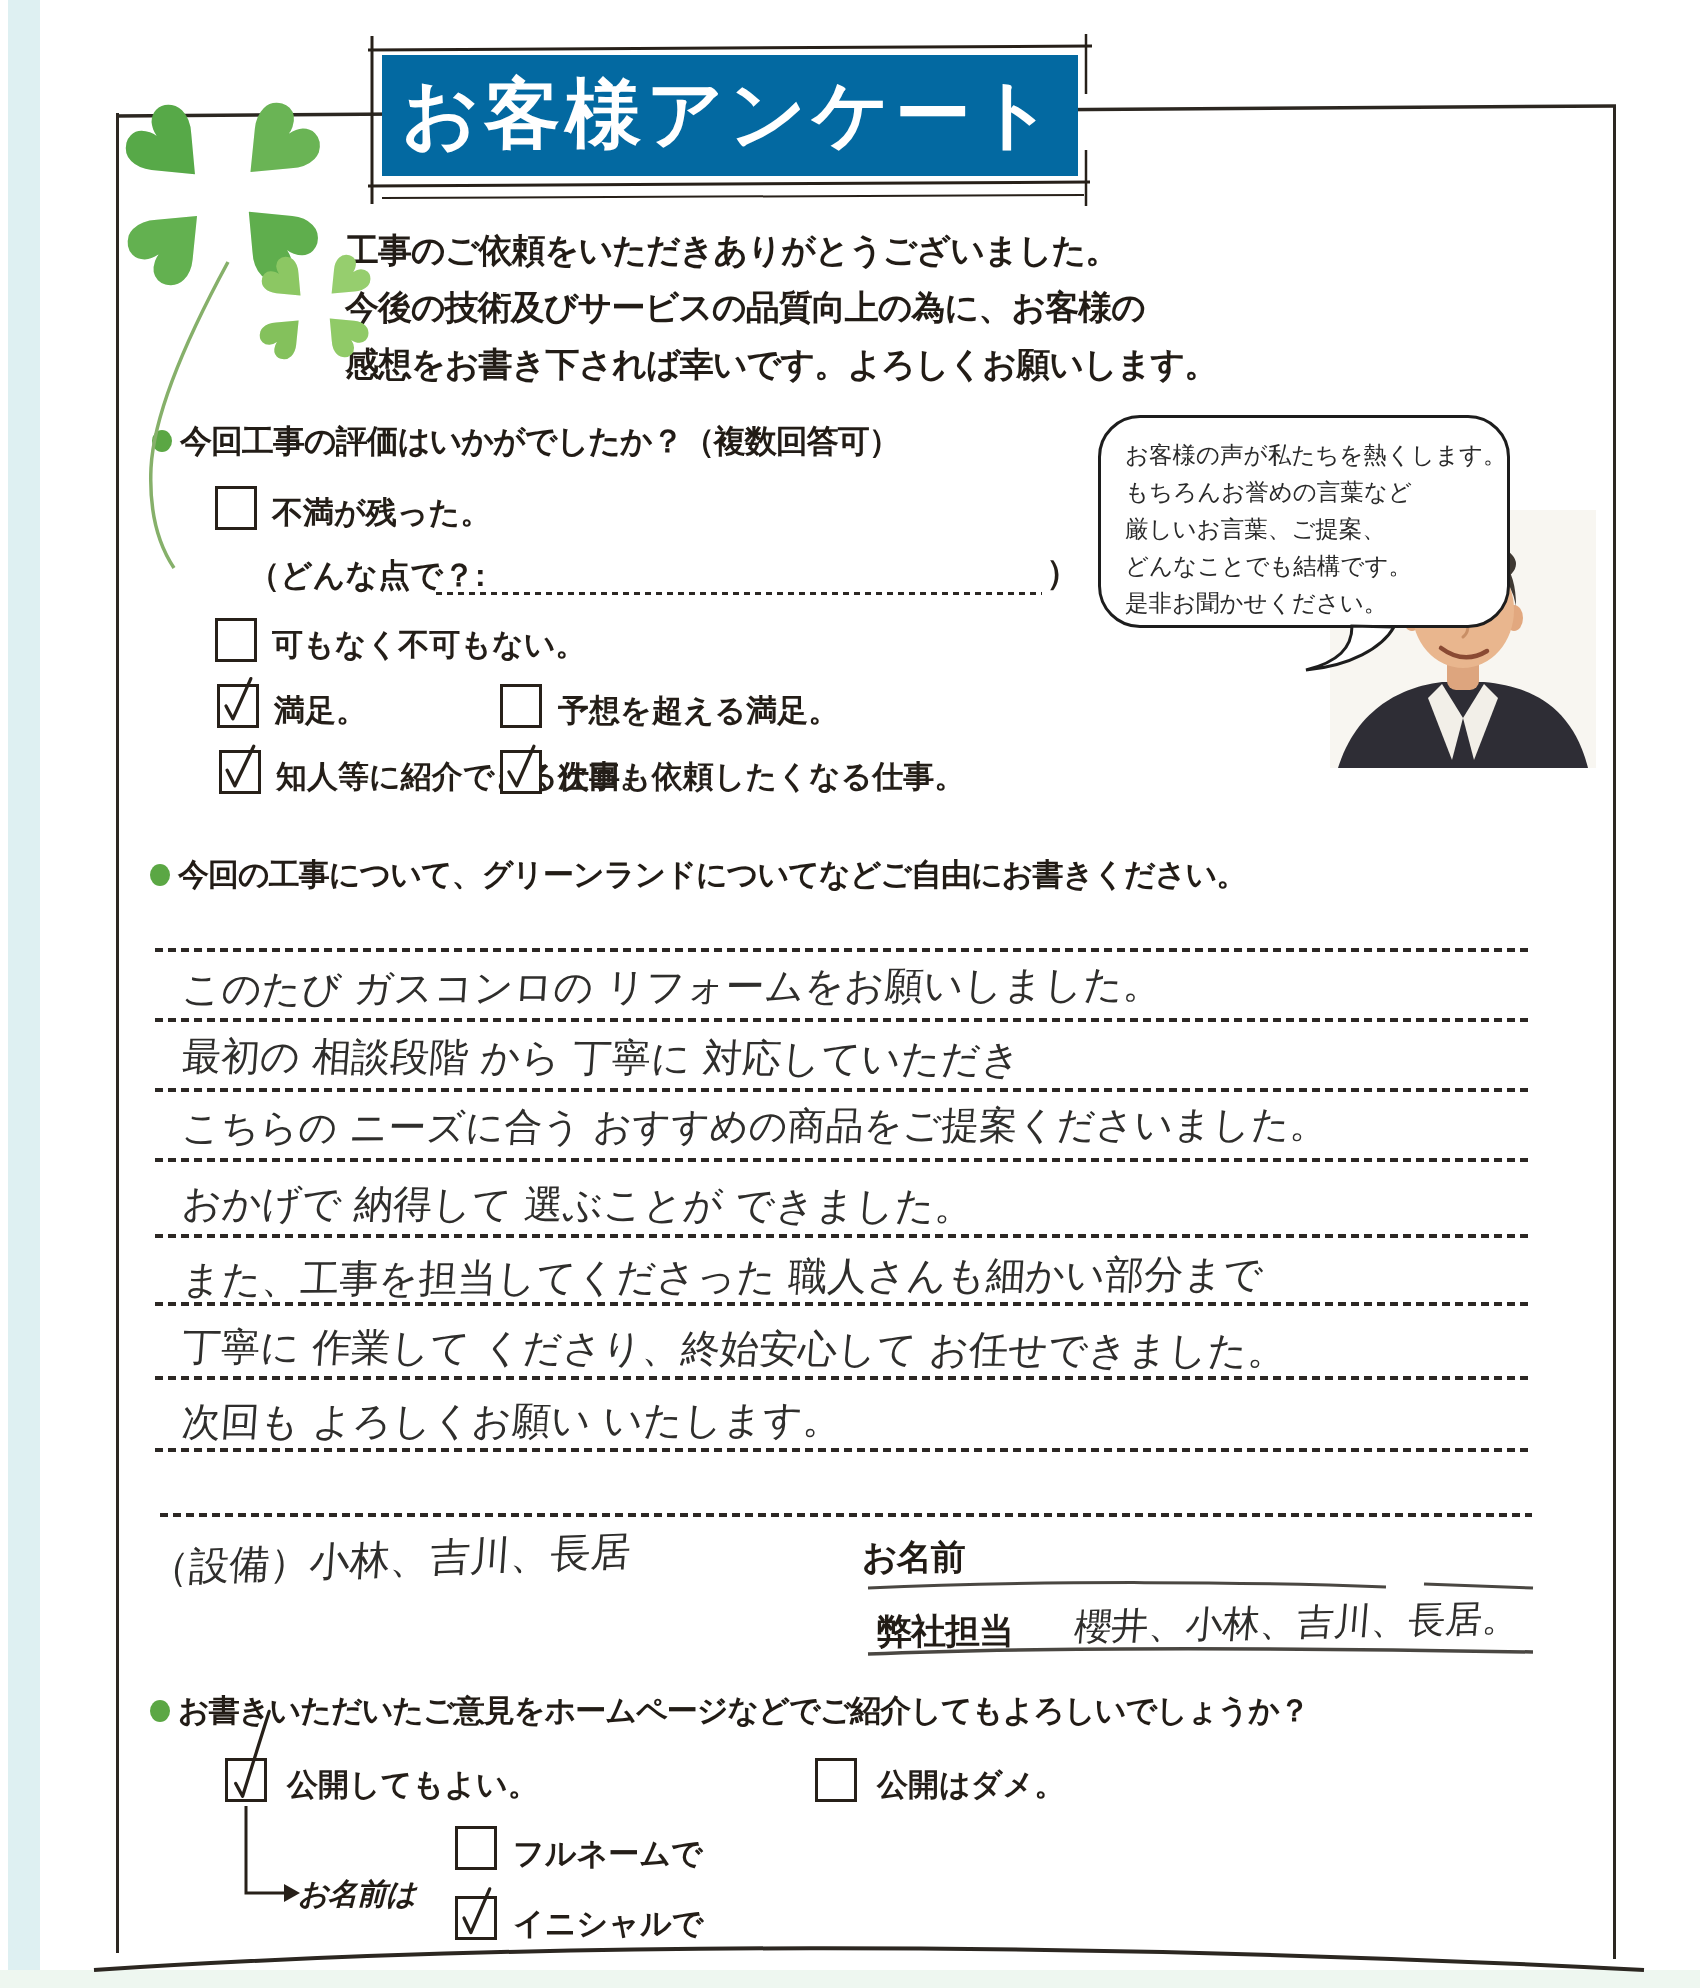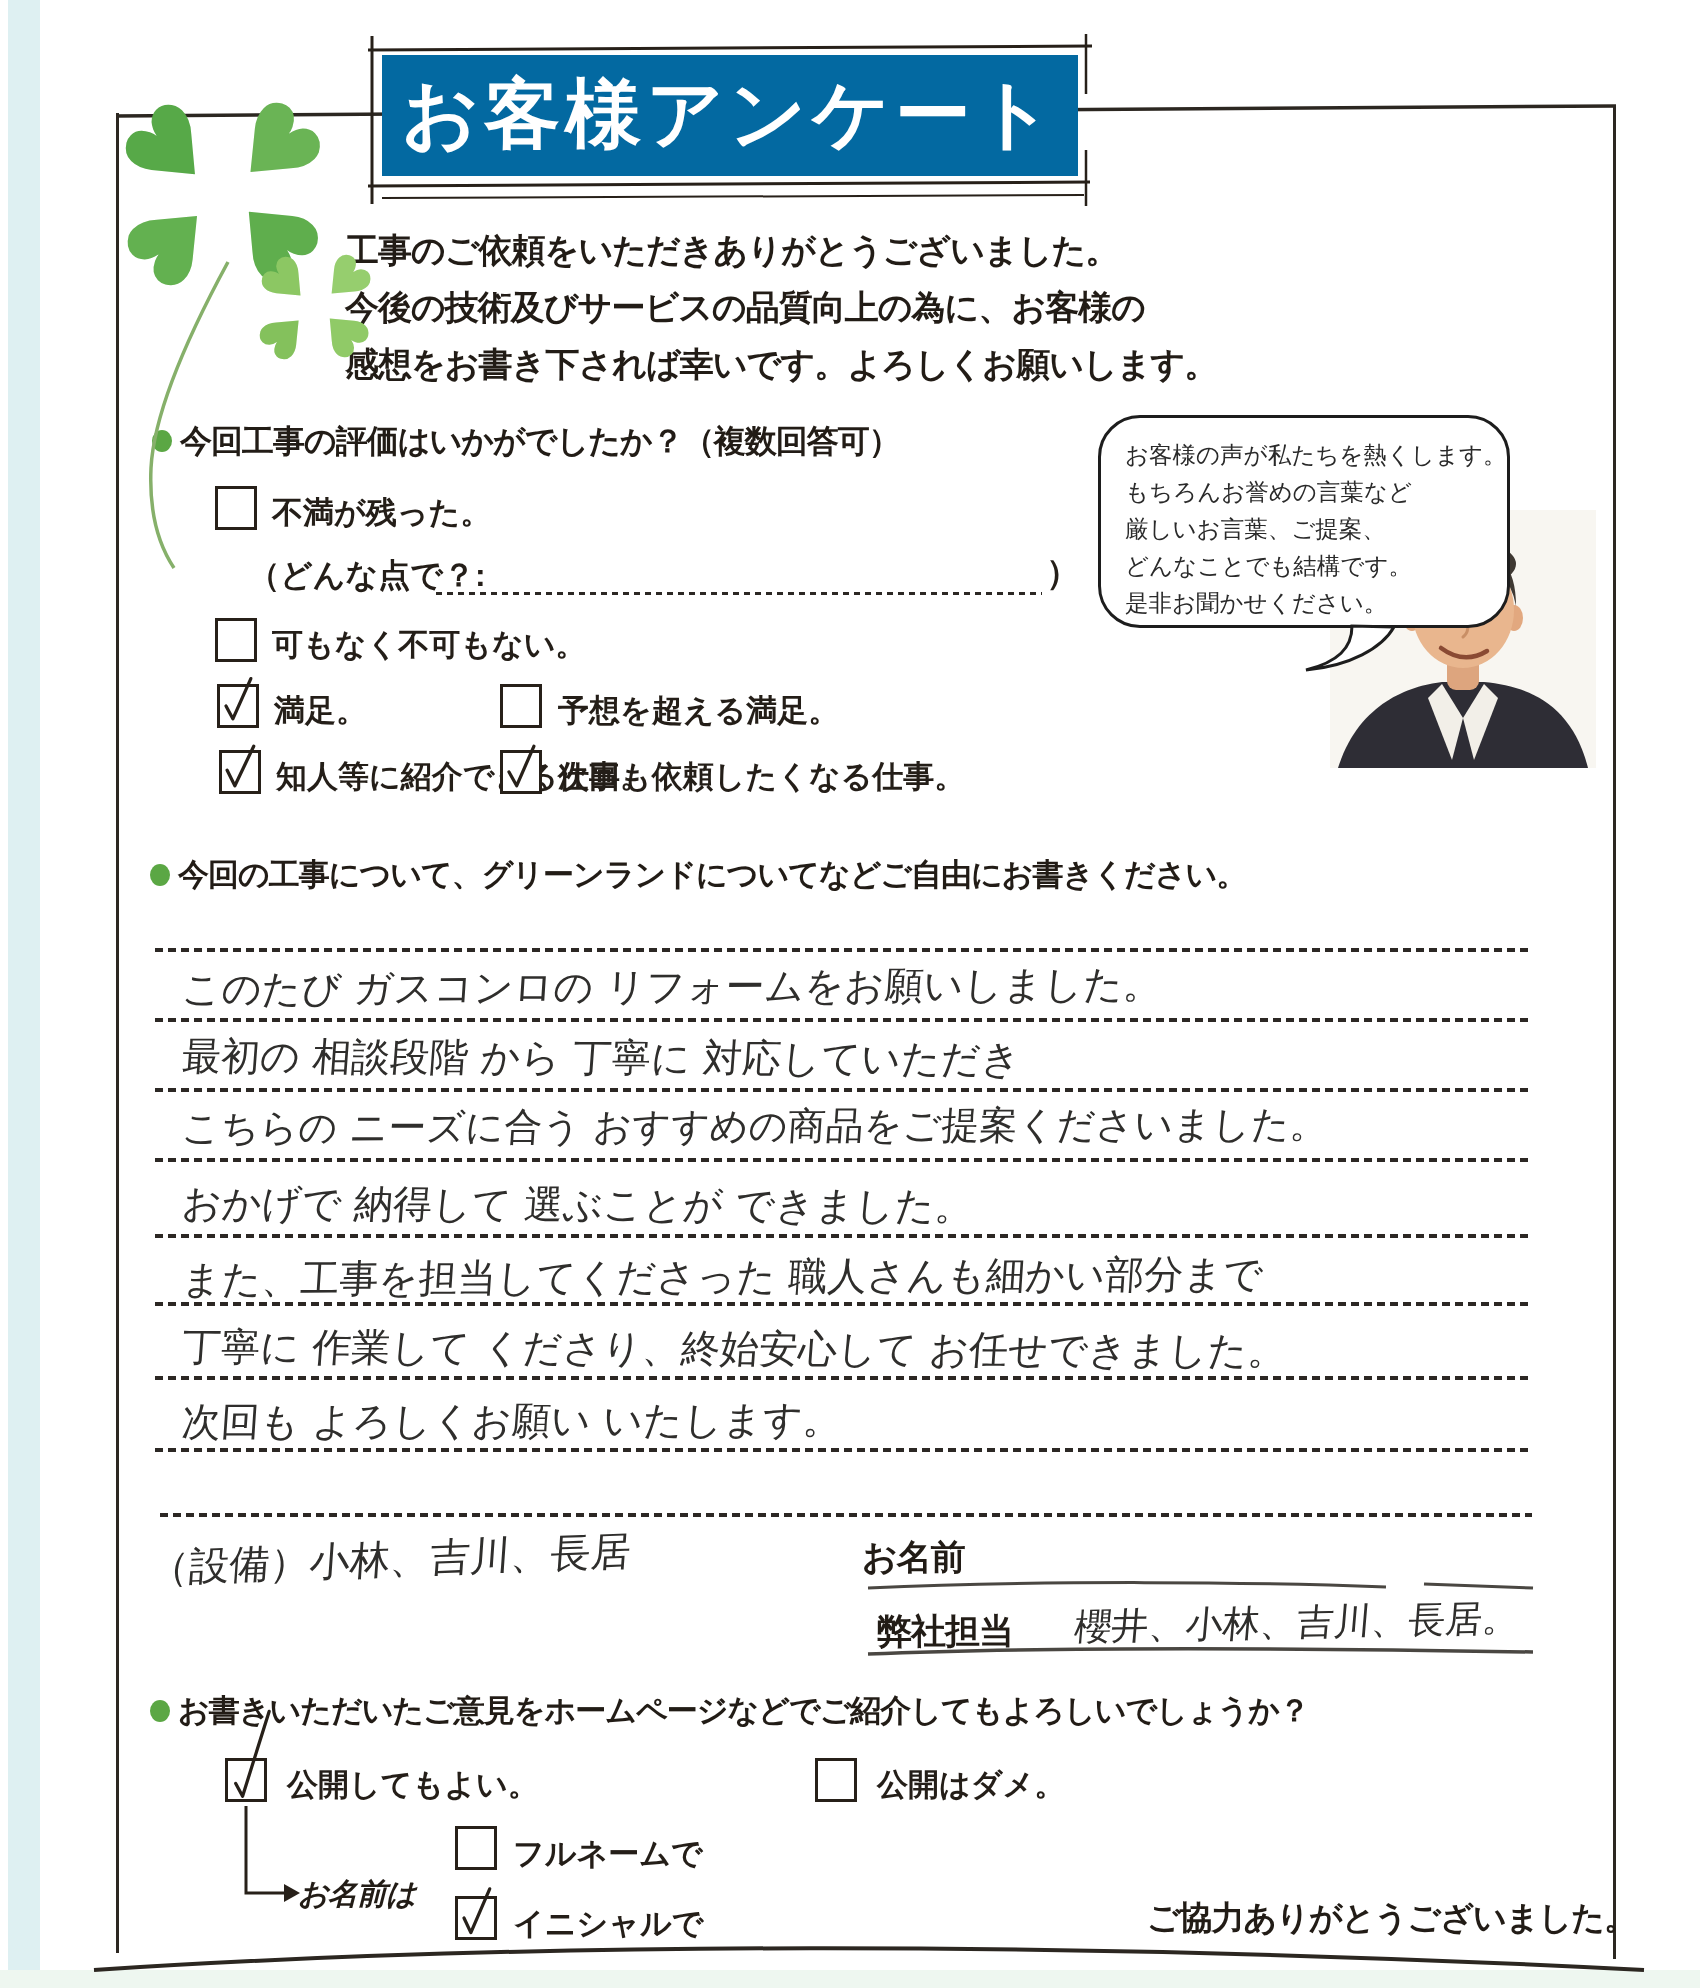--- a/index.html
+++ b/index.html
@@ -210,21 +210,20 @@
   </div>
   <div class="lbl" style="left:513px;top:1833px;">フルネームで</div>
 
   <div class="cb on" style="left:455px;top:1896px;">
     <svg viewBox="0 0 42 44">
         <polyline points="7,22 15,39 37,-12"></polyline>
       </svg>
   </div>
   <div class="lbl" style="left:513px;top:1903px;">イニシャルで</div>
 
-  <div class="h" style="left:1000px;top:1896px;width:636px;text-align:right;font-size:33px;">ご協力ありがとうございました。</div>
 
   <svg class="ink" width="1700" height="1988">
 
     <path d="M 368 50 L 1092 46" stroke="#272019" stroke-width="3" fill="none"></path>
     <path d="M 372 36 L 372 204" stroke="#272019" stroke-width="3" fill="none"></path>
     <path d="M 368 186 L 1090 182" stroke="#272019" stroke-width="3" fill="none"></path>
     <path d="M 382 198 L 1084 195" stroke="#272019" stroke-width="2" fill="none"></path>
     <path d="M 1086 34 L 1086 94" stroke="#272019" stroke-width="2.5" fill="none"></path>
     <path d="M 1086 150 L 1086 206" stroke="#272019" stroke-width="2.5" fill="none"></path>
 

